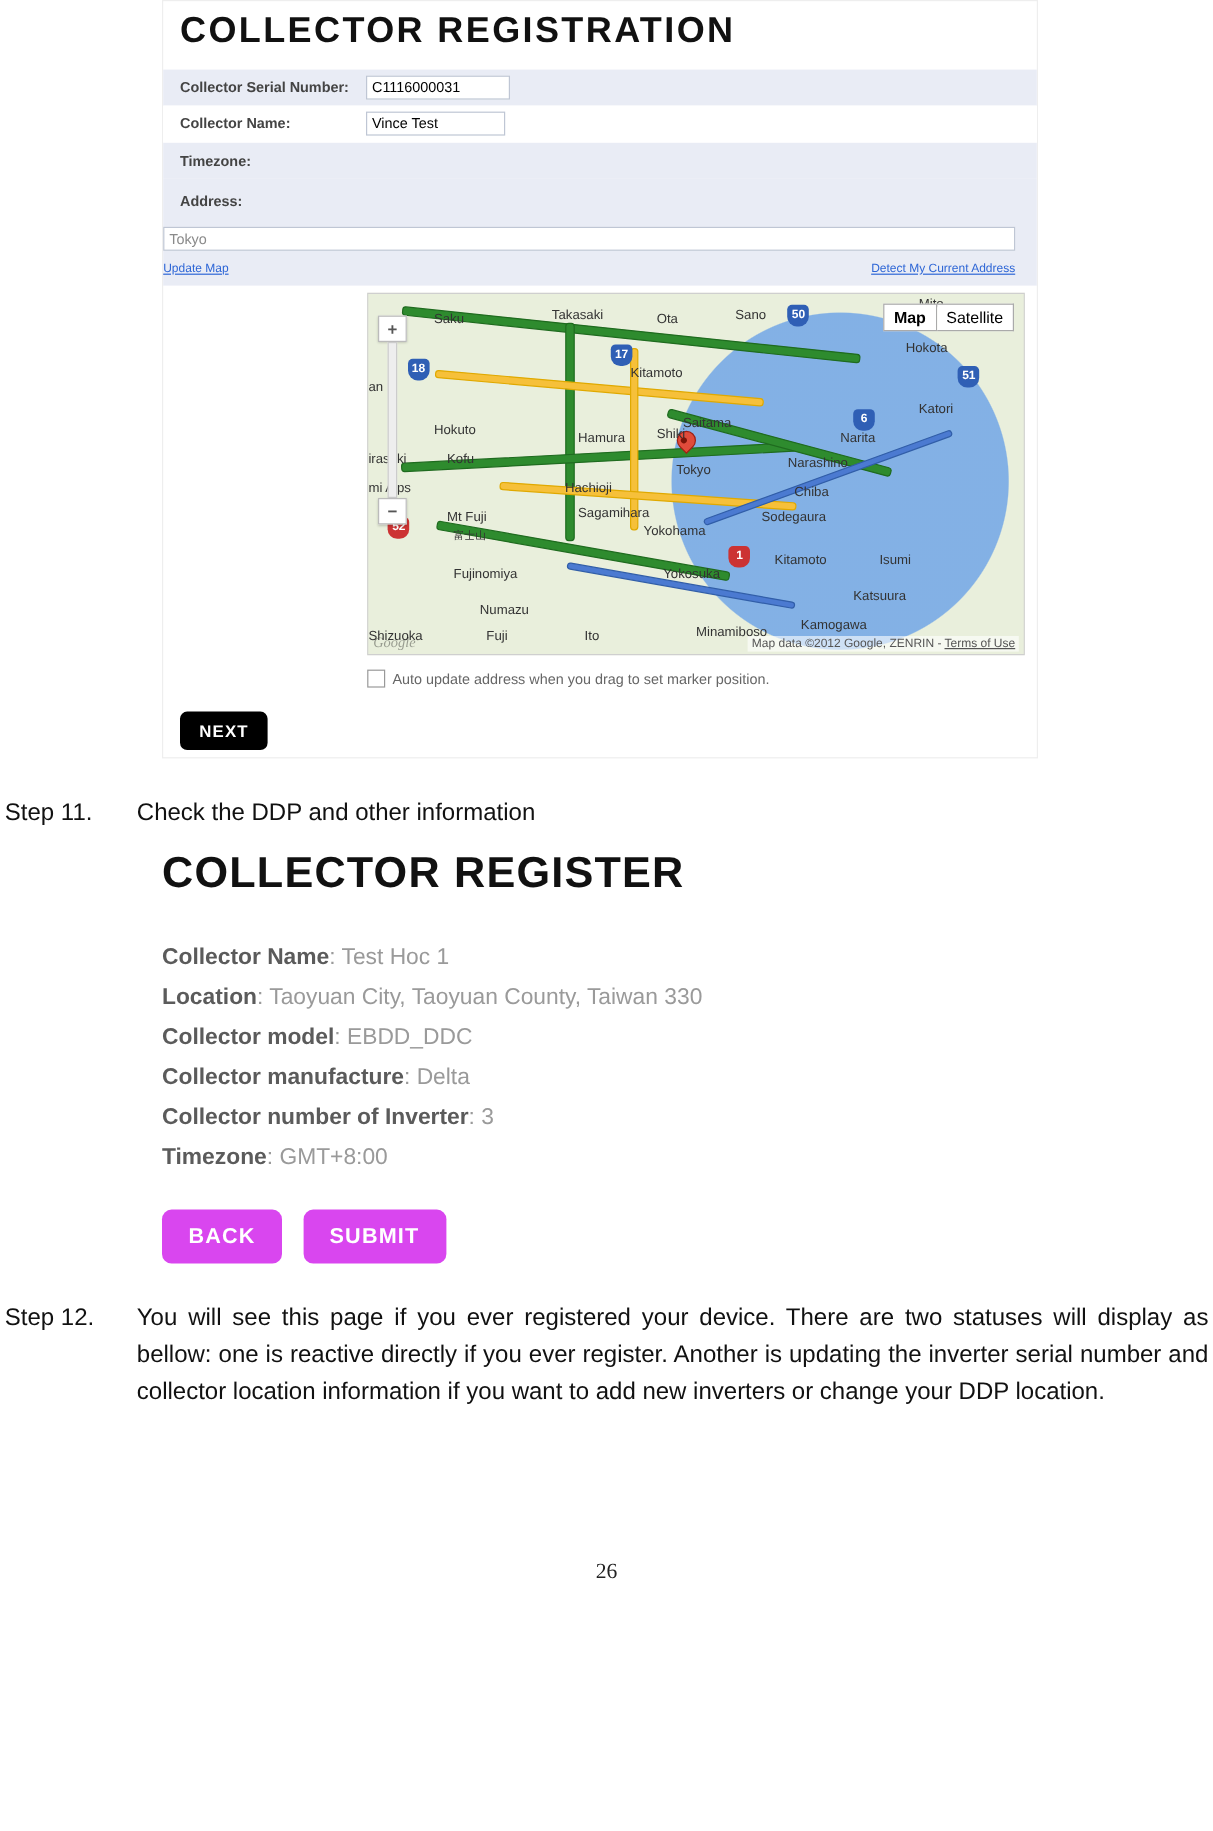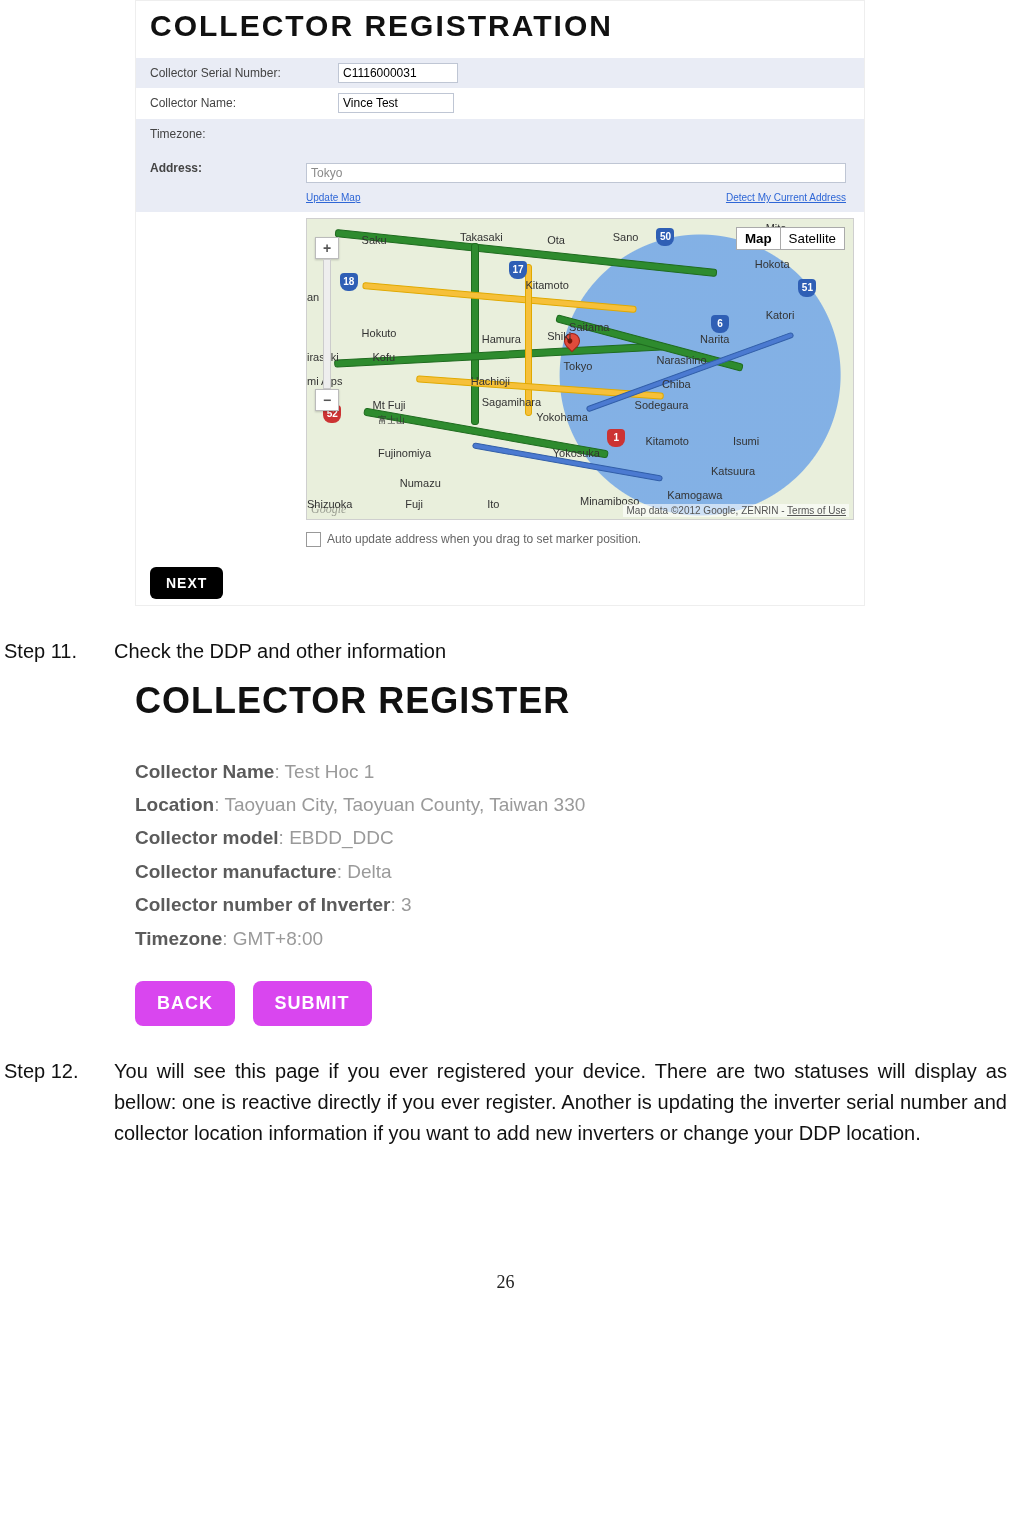--- a/index.html
+++ b/index.html
@@ -33,23 +33,23 @@
   .frow {
     display: flex;
     align-items: center;
     font-family: Arial, sans-serif;
     font-size: 12px;
     color: #3a3a3a;
   }
   .frow.alt { background: #e9ecf5; }
   .frow.plain { background: #fff; }
   .flabel {
-    width: 202px;
+    width: 169px;
     padding: 6px 8px 6px 14px;
-    font-weight: 400;
+    font-weight: 700;
     color: #444;
     box-sizing: border-box;
   }
   .fval {
     flex: 1;
     padding: 4px 10px 4px 0;
     box-sizing: border-box;
     display: flex;
     align-items: center;
   }
@@ -72,21 +72,21 @@
     justify-content: space-between;
     align-items: center;
   }
   .sel-arrow {
     width: 14px; height: 14px;
     border: 1px solid #999;
     background: linear-gradient(#f7f7f7,#dcdcdc);
     display: flex; align-items: center; justify-content: center;
   }
   .sel-arrow svg { width: 8px; height: 8px; }
-  .addr-block { background: #e9ecf5; padding: 6px 10px 6px 0; }
+  .addr-block { background: #e9ecf5; padding: 6px 10px 6px 0; flex-direction: column; }
   .addr-container {
     display: flex;
   }
   .addr-left {
     width: 170px;
     padding: 4px 8px 4px 14px;
     font-weight: 600;
     color: #444;
     box-sizing: border-box;
     font-family: Arial, sans-serif;

